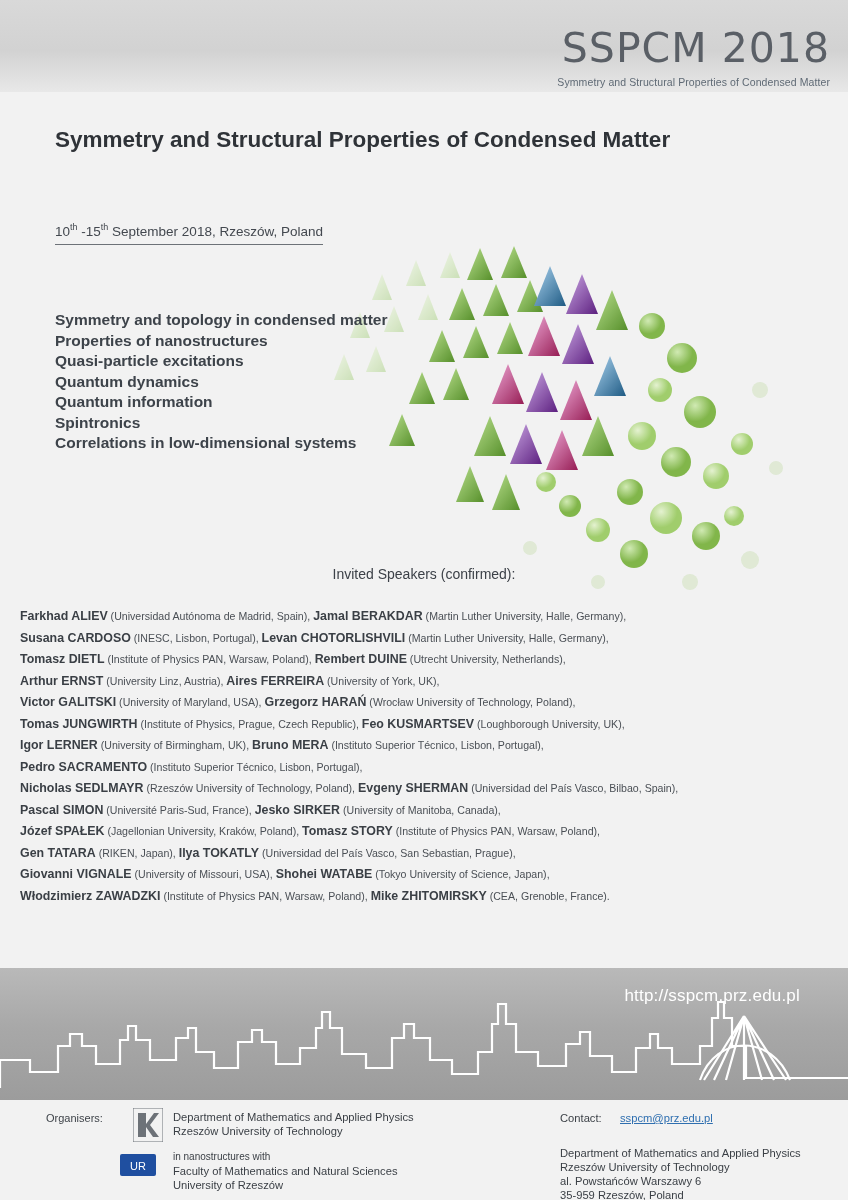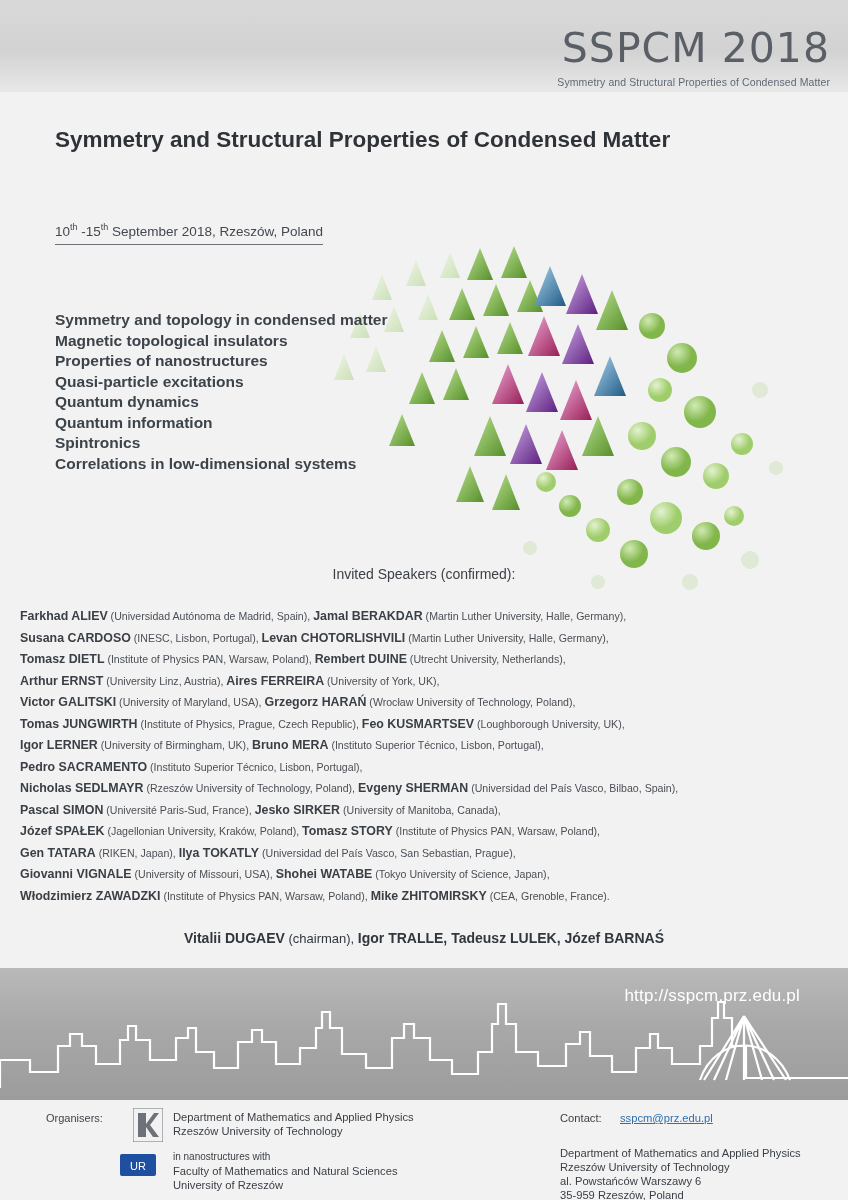--- a/index.html
+++ b/index.html
@@ -372,21 +372,20 @@
   </div>
 
   <div class="title-block">
     <div class="title-line2">Symmetry and Structural Properties of Condensed Matter</div>
   </div>
 
   <div class="date-line"><span>10</span><sup>th</sup><span> -15</span><sup>th</sup><span> September 2018, Rzeszów, Poland</span></div>
 
   <div class="topics">
     <div>Symmetry and topology in condensed matter</div>
-    <div>Magnetic topological insulators</div>
     <div>Properties of nanostructures</div>
     <div>Quasi-particle excitations</div>
     <div>Quantum dynamics</div>
     <div>Quantum information</div>
     <div>Spintronics</div>
     <div>Correlations in low-dimensional systems</div>
   </div>
 
   <div class="speakers-heading">Invited Speakers (confirmed):</div>
   <div class="speakers" id="speakers-container">
@@ -399,21 +398,20 @@
       <div><span class="nm">Igor LERNER</span><span class="af"> (University of Birmingham, UK), </span><span class="nm">Bruno MERA</span><span class="af"> (Instituto Superior Técnico, Lisbon, Portugal),</span></div>
       <div><span class="nm">Pedro SACRAMENTO</span><span class="af"> (Instituto Superior Técnico, Lisbon, Portugal),</span></div>
       <div><span class="nm">Nicholas SEDLMAYR</span><span class="af"> (Rzeszów University of Technology, Poland), </span><span class="nm">Evgeny SHERMAN</span><span class="af"> (Universidad del País Vasco, Bilbao, Spain),</span></div>
       <div><span class="nm">Pascal SIMON</span><span class="af"> (Université Paris-Sud, France), </span><span class="nm">Jesko SIRKER</span><span class="af"> (University of Manitoba, Canada),</span></div>
       <div><span class="nm">Józef SPAŁEK</span><span class="af"> (Jagellonian University, Kraków, Poland), </span><span class="nm">Tomasz STORY</span><span class="af"> (Institute of Physics PAN, Warsaw, Poland),</span></div>
       <div><span class="nm">Gen TATARA</span><span class="af"> (RIKEN, Japan), </span><span class="nm">Ilya TOKATLY</span><span class="af"> (Universidad del País Vasco, San Sebastian, Prague),</span></div>
       <div><span class="nm">Giovanni VIGNALE</span><span class="af"> (University of Missouri, USA), </span><span class="nm">Shohei WATABE</span><span class="af"> (Tokyo University of Science, Japan),</span></div>
       <div><span class="nm">Włodzimierz ZAWADZKI</span><span class="af"> (Institute of Physics PAN, Warsaw, Poland), </span><span class="nm">Mike ZHITOMIRSKY</span><span class="af"> (CEA, Grenoble, France).</span></div>
     </div>
 
-  <div class="committee-names"><span class="nm">Vitalii DUGAEV</span><span class="role"> (chairman), </span><span class="nm">Igor TRALLE, Tadeusz LULEK, Józef BARNAŚ</span></div>
 
   <div class="skyline-band">
     <svg width="848" height="132" viewBox="0 0 848 132" xmlns="http://www.w3.org/2000/svg">
       <g fill="none" stroke="#ffffff" stroke-width="2.2">
 
         <path d="M0,120 L0,92 L30,92 L30,104 L58,104 L58,78 L70,78 L70,66 L82,66 L82,78 L96,78 L96,96 L120,96 L120,72 L128,72 L128,58 L136,58 L136,72 L150,72 L150,92 L176,92 L176,70 L188,70 L188,60 L196,60 L196,84 L214,84 L214,100 L238,100 L238,74 L252,74 L252,62 L262,62 L262,74 L276,74 L276,96 L300,96 L300,80 L316,80 L316,60 L322,60 L322,44 L330,44 L330,60 L342,60 L342,86 L366,86 L366,100 L392,100 L392,70 L404,70 L404,56 L414,56 L414,70 L430,70 L430,92 L452,92 L452,106 L478,106 L478,84 L492,84 L492,56 L498,56 L498,36 L506,36 L506,56 L516,56 L516,84 L538,84 L538,98 L566,98 L566,76 L580,76 L580,64 L590,64 L590,88 L612,88 L612,104 L636,104 L636,80 L650,80 L650,66 L658,66 L658,80 L672,80 L672,96 L700,96 L700,78 L712,78 L712,50 L718,50 L718,34 L724,34 L724,50 L732,50 L732,78 L746,78 L746,110 L848,110"></path>
 
         <path d="M744,112 L744,48"></path>
         <path d="M700,112 C716,66 772,66 790,112"></path>
         <path d="M744,48 L704,112 M744,48 L714,112 M744,48 L726,112 M744,48 L762,112 M744,48 L774,112 M744,48 L786,112"></path>

